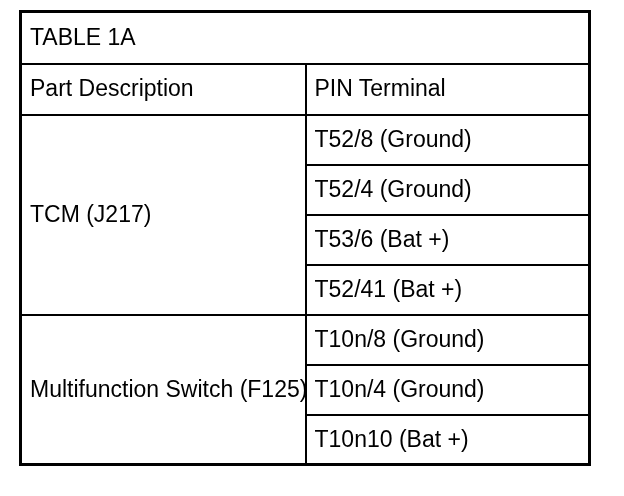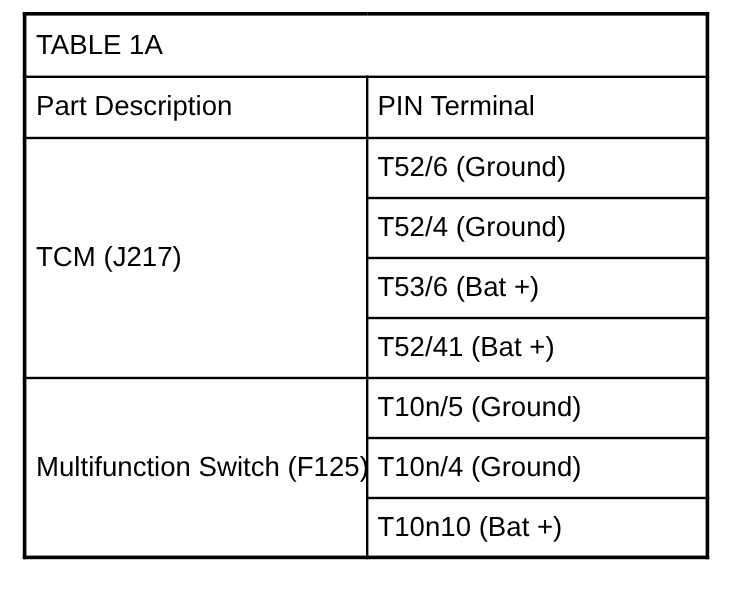--- a/index.html
+++ b/index.html
@@ -69,35 +69,35 @@
     <tr class="title-row">
       <td class="title-cell" colspan="2">TABLE 1A</td>
     </tr>
     <tr class="header-row">
       <th class="col-header">Part Description</th>
       <th class="col-header">PIN Terminal</th>
     </tr>
 
     <tr class="pin-row">
       <td class="part-cell" rowspan="4">TCM (J217)</td>
-      <td class="pin-cell">T52/6 (Ground)</td>
+      <td class="pin-cell">T52/8 (Ground)</td>
     </tr>
     <tr class="pin-row">
       <td class="pin-cell">T52/4 (Ground)</td>
     </tr>
     <tr class="pin-row">
       <td class="pin-cell">T53/6 (Bat +)</td>
     </tr>
     <tr class="pin-row">
       <td class="pin-cell">T52/41 (Bat +)</td>
     </tr>
 
     <tr class="pin-row">
       <td class="part-cell" rowspan="3">Multifunction Switch (F125)</td>
-      <td class="pin-cell">T10n/5 (Ground)</td>
+      <td class="pin-cell">T10n/8 (Ground)</td>
     </tr>
     <tr class="pin-row">
       <td class="pin-cell">T10n/4 (Ground)</td>
     </tr>
     <tr class="pin-row">
       <td class="pin-cell">T10n10 (Bat +)</td>
     </tr>
   </tbody>
 </table>
 

